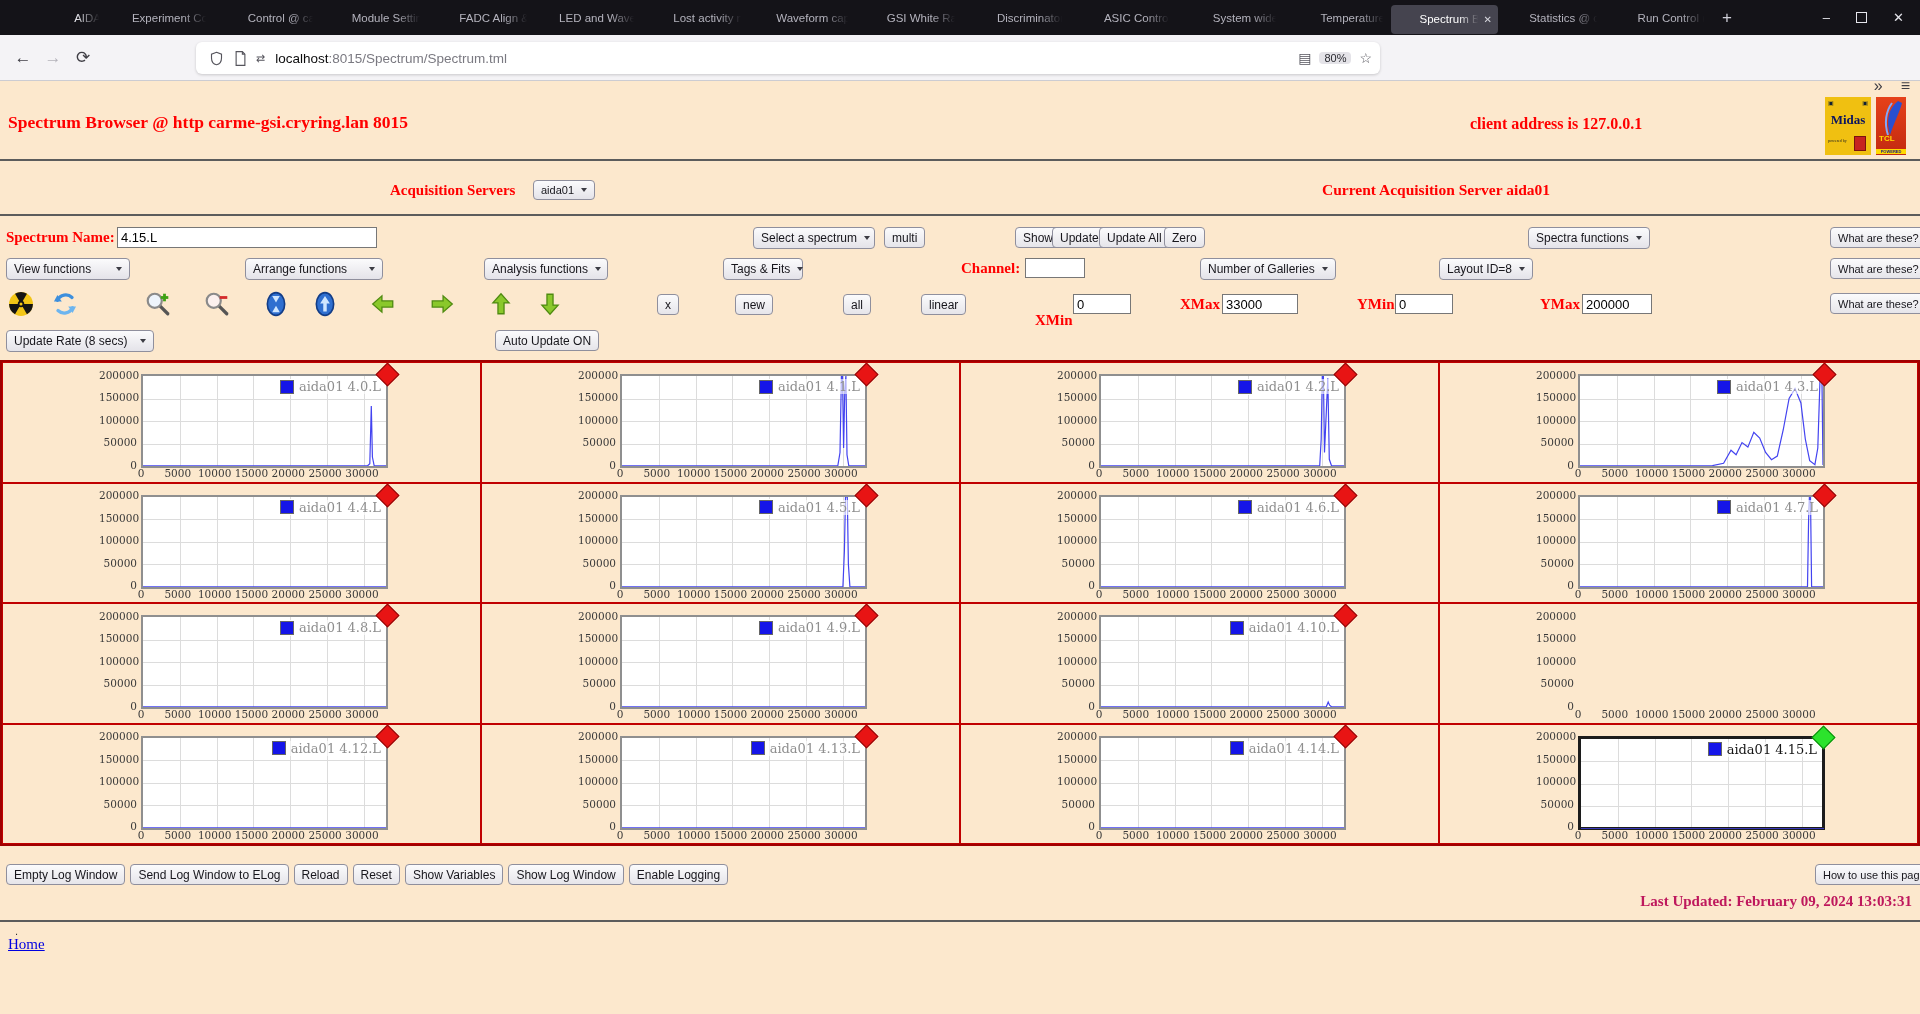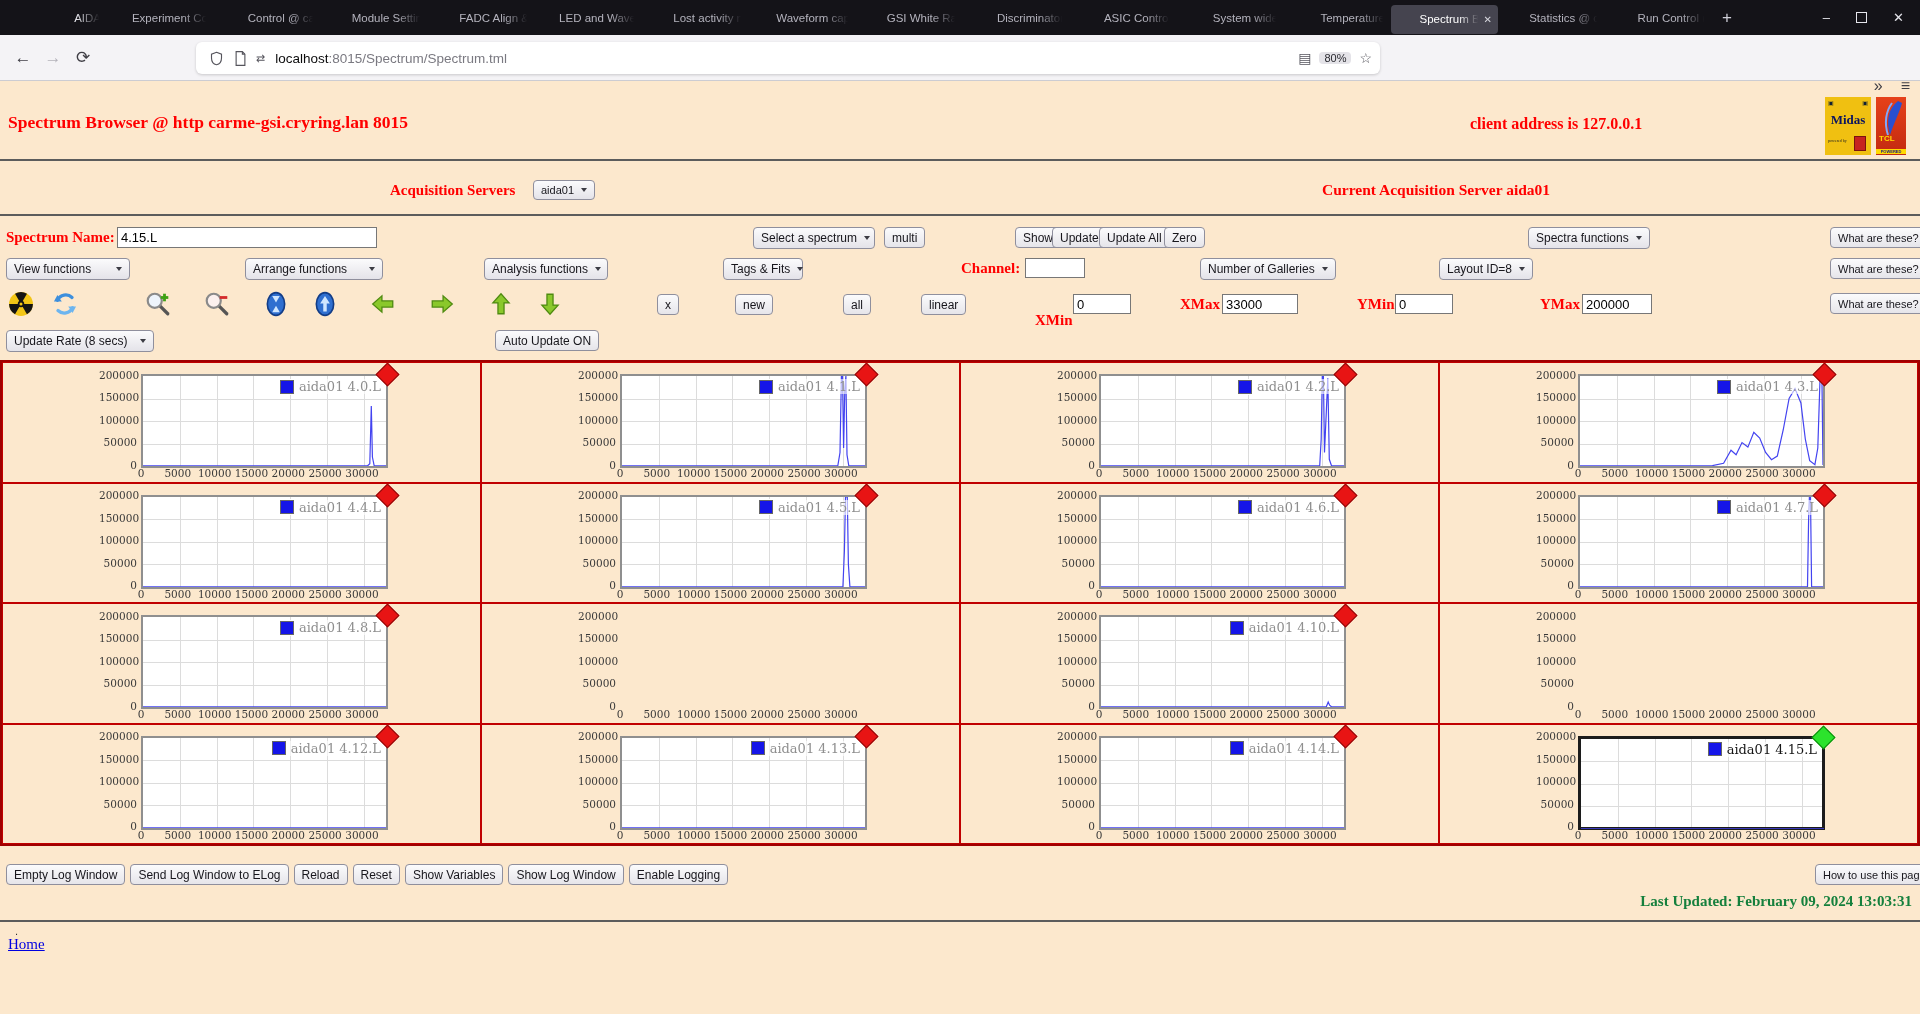--- a/index.html
+++ b/index.html
@@ -84,21 +84,21 @@
   .legend{position:absolute;top:3px;right:5px;display:flex;align-items:center;gap:5px;
           font:13px "DejaVu Serif",serif;color:#8f8f8f;background:rgba(255,255,255,.6);}
   .legend.selected{color:#151515;}
   .legend .sw{width:12px;height:12px;background:#1515e8;border:1px solid #666;box-shadow:0 0 0 1px #fff;}
   .diamond{position:absolute;top:-10px;right:-10px;width:15px;height:15px;transform:rotate(45deg);
            background:#e81414;border:1px solid #8f0a0a;}
   .diamond.selected{background:#2ce32c;border-color:#0c8a0c;}
   
   .footrow{position:absolute;left:6px;top:864px;display:flex;gap:5px;}
   .footrow .fbtn{position:static;}
-  .lastupd{position:absolute;right:8px;top:893px;font:bold 15px "Liberation Serif",serif;color:#15803d;}
+  .lastupd{position:absolute;right:8px;top:893px;font:bold 15px "Liberation Serif",serif;color:#be185d;}
   .dot{position:absolute;left:15px;top:925px;font-size:11px;color:#333;}
   .home{position:absolute;left:8px;top:936px;font:15px "Liberation Serif",serif;color:#0000e0;
         text-decoration:underline;}
 </style>
 </head>
 <body>
 
 <div id="app">
 
   <div class="tabbar">
@@ -661,20 +661,39 @@
           <div class="xlab" style="left: 240.909px;">30000</div>
         </div>
       </div>
       <div class="cell">
         <div class="chart">
           <div class="ylab" style="top: 95.5px;">0</div>
           <div class="ylab" style="top: 73px;">50000</div>
           <div class="ylab" style="top: 50.5px;">100000</div>
           <div class="ylab" style="top: 28px;">150000</div>
           <div class="ylab" style="top: 5.5px;">200000</div>
+          <div class="plotbox">
+            <div class="gv" style="left: 36.8182px;"></div>
+            <div class="gv" style="left: 73.6364px;"></div>
+            <div class="gv" style="left: 110.455px;"></div>
+            <div class="gv" style="left: 147.273px;"></div>
+            <div class="gv" style="left: 184.091px;"></div>
+            <div class="gv" style="left: 220.909px;"></div>
+            <div class="gh" style="top: 67.5px;"></div>
+            <div class="gh" style="top: 45px;"></div>
+            <div class="gh" style="top: 22.5px;"></div>
+            <svg class="trace" width="243" height="90">
+              <polyline points="0.0,89.8 243.0,89.8" fill="none" stroke="#4343f0" stroke-width="1.2"></polyline>
+            </svg>
+            <div class="legend">
+              <span class="sw"></span>
+              <span>aida01 4.9.L</span>
+            </div>
+            <span class="diamond"></span>
+          </div>
           <div class="xlab" style="left: 20px;">0</div>
           <div class="xlab" style="left: 56.8182px;">5000</div>
           <div class="xlab" style="left: 93.6364px;">10000</div>
           <div class="xlab" style="left: 130.455px;">15000</div>
           <div class="xlab" style="left: 167.273px;">20000</div>
           <div class="xlab" style="left: 204.091px;">25000</div>
           <div class="xlab" style="left: 240.909px;">30000</div>
         </div>
       </div>
       <div class="cell">

